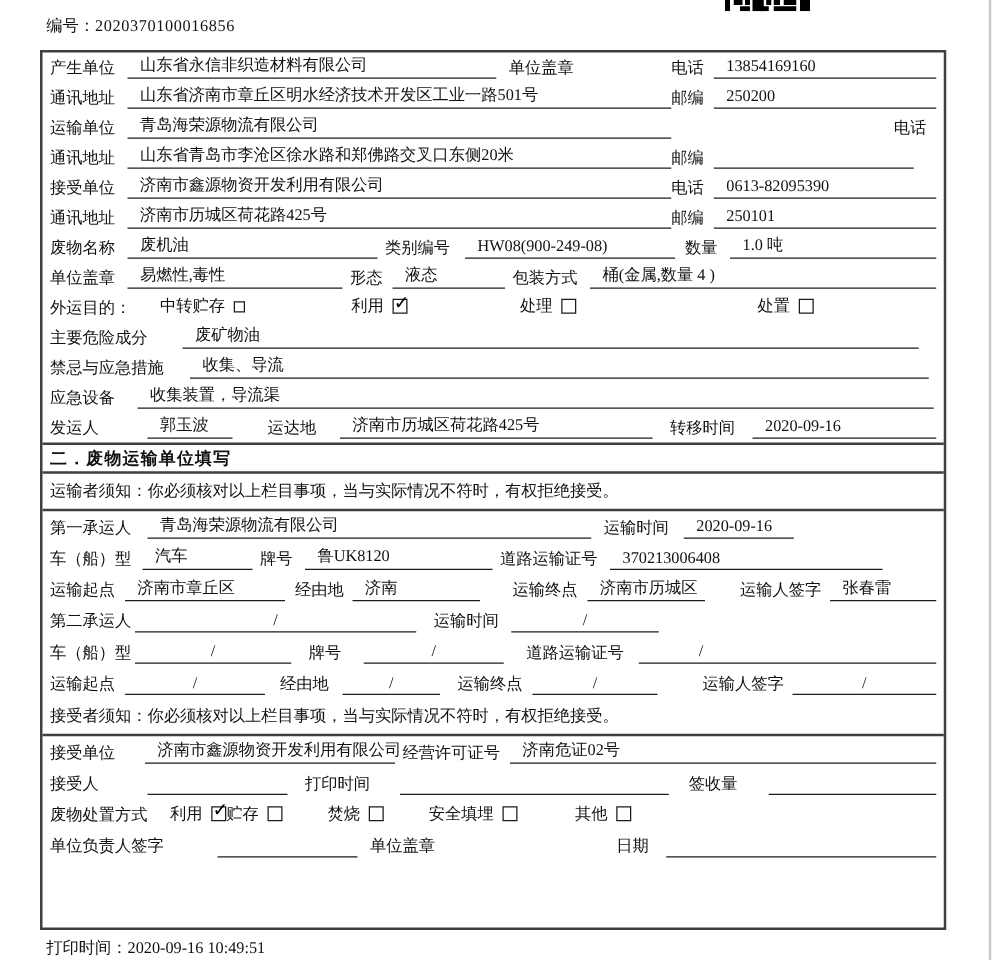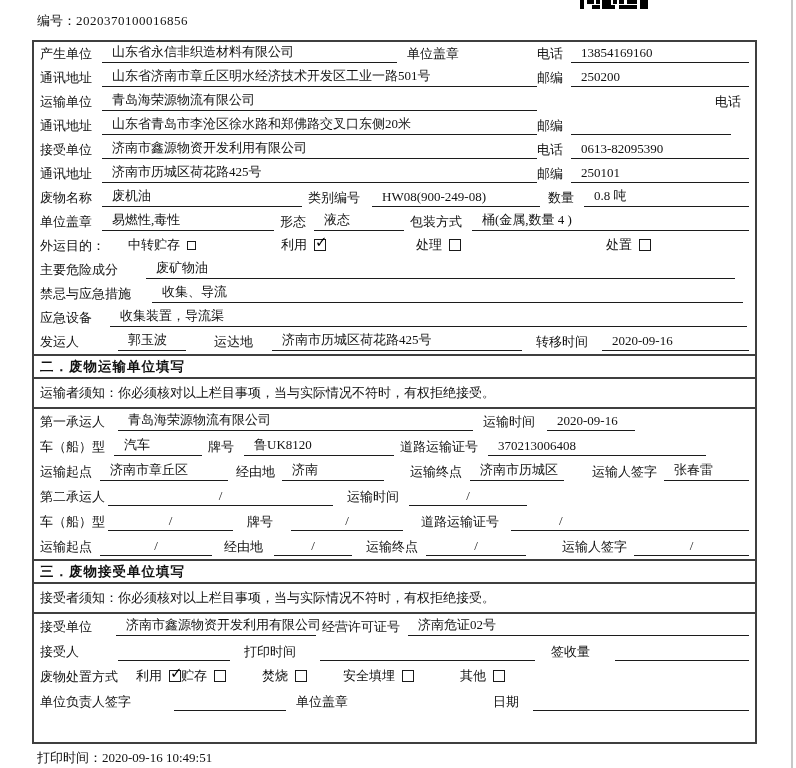--- a/index.html
+++ b/index.html
@@ -127,21 +127,21 @@
       <span class="lbl rc">邮编</span>
       <span class="u rcu">250101</span>
     </div>
 
     <div class="row s1">
       <span class="lbl" style="width:52px">废物名称</span>
       <span class="u" style="width:200px;margin-left:10px">废机油</span>
       <span class="lbl" style="width:56px;margin-left:6px">类别编号</span>
       <span class="u" style="width:168px;margin-left:8px">HW08(900-249-08)</span>
       <span class="lbl" style="width:28px;margin-left:8px">数量</span>
-      <span class="u grow" style="margin-left:8px">0.8 吨</span>
+      <span class="u grow" style="margin-left:8px">1.0 吨</span>
     </div>
 
     <div class="row s1">
       <span class="lbl" style="width:52px">单位盖章</span>
       <span class="u" style="width:172px;margin-left:10px">易燃性,毒性</span>
       <span class="lbl" style="width:28px;margin-left:6px">形态</span>
       <span class="u" style="width:90px;margin-left:6px">液态</span>
       <span class="lbl" style="width:54px;margin-left:6px">包装方式</span>
       <span class="u grow" style="margin-left:8px">桶(金属,数量 4 )</span>
     </div>
@@ -241,21 +241,20 @@
       <span class="lbl" style="width:52px">运输起点</span>
       <span class="u c" style="width:112px;margin-left:8px">/</span>
       <span class="lbl" style="width:40px;margin-left:12px">经由地</span>
       <span class="u c" style="width:78px;margin-left:10px">/</span>
       <span class="lbl" style="width:52px;margin-left:14px">运输终点</span>
       <span class="u c" style="width:100px;margin-left:8px">/</span>
       <span class="lbl" style="width:66px;margin-left:36px">运输人签字</span>
       <span class="u c grow" style="margin-left:6px">/</span>
     </div>
 
-    <div class="sec-h mid">三．废物接受单位填写</div>
 
     <div class="notice">接受者须知：你必须核对以上栏目事项，当与实际情况不符时，有权拒绝接受。</div>
 
     <div class="row s3">
       <span class="lbl" style="width:60px">接受单位</span>
       <span class="u" style="width:200px;margin-left:16px">济南市鑫源物资开发利用有限公司</span>
       <span class="lbl" style="width:80px;margin-left:6px">经营许可证号</span>
       <span class="u grow" style="margin-left:6px">济南危证02号</span>
     </div>
 

